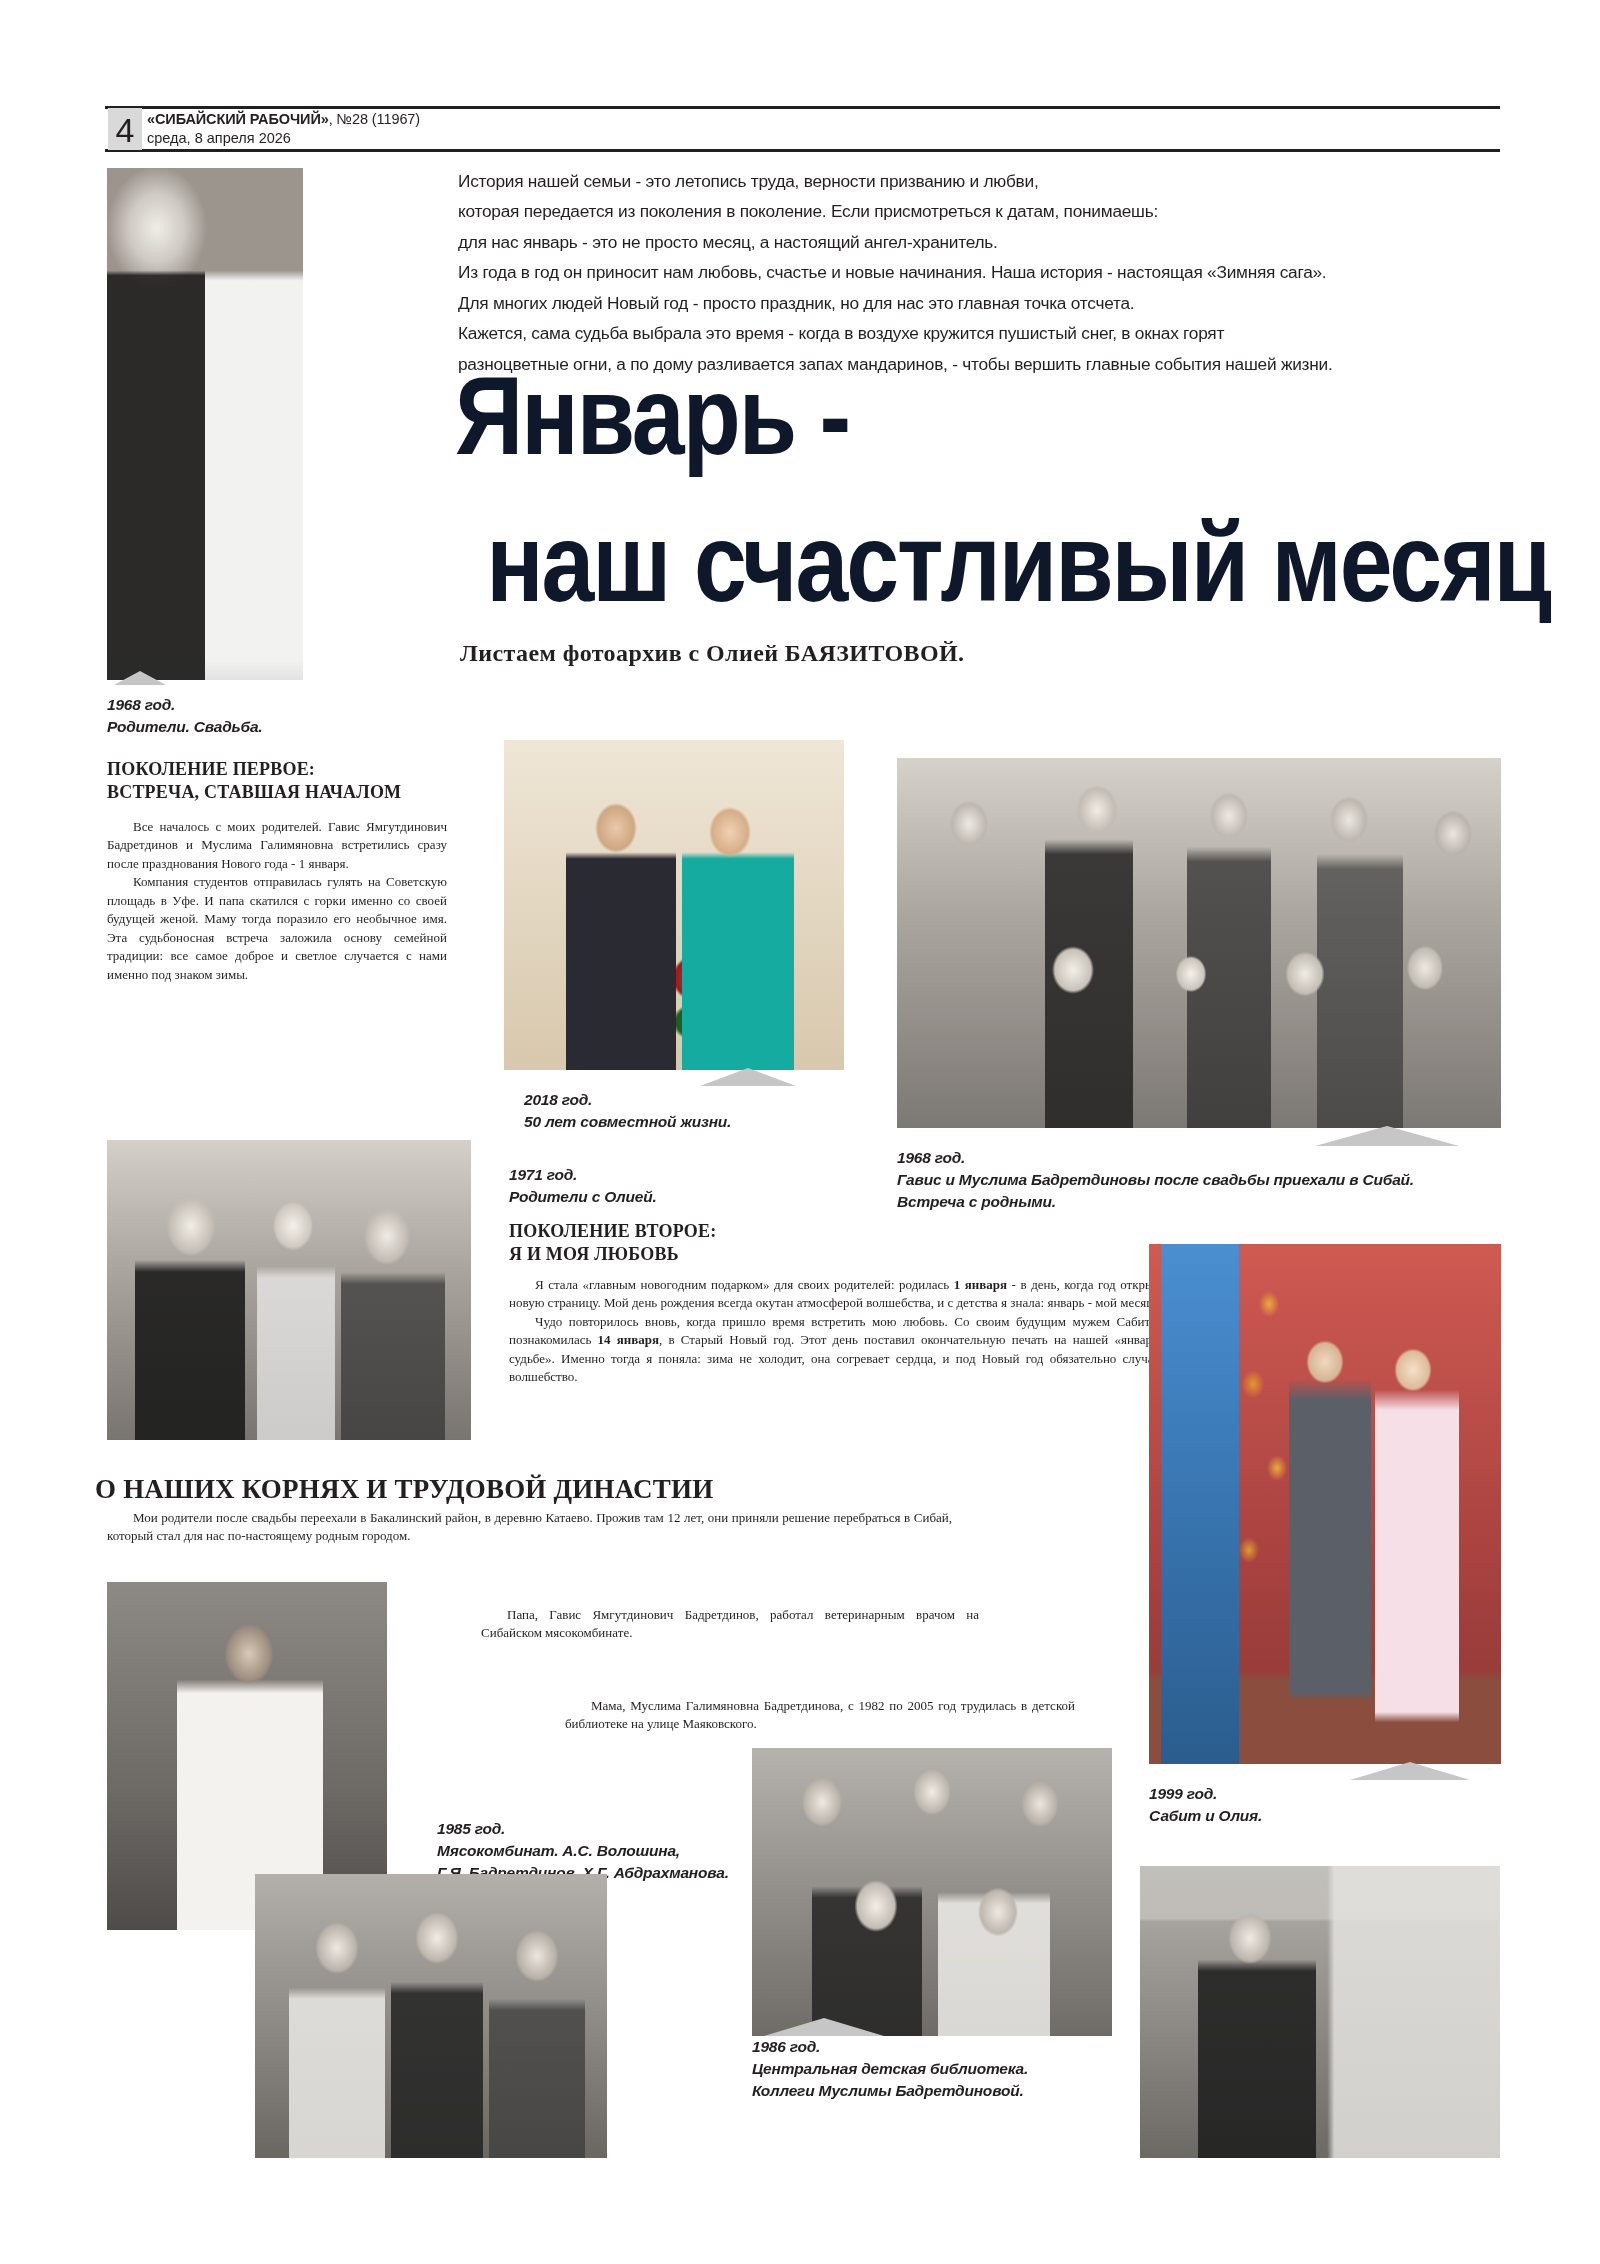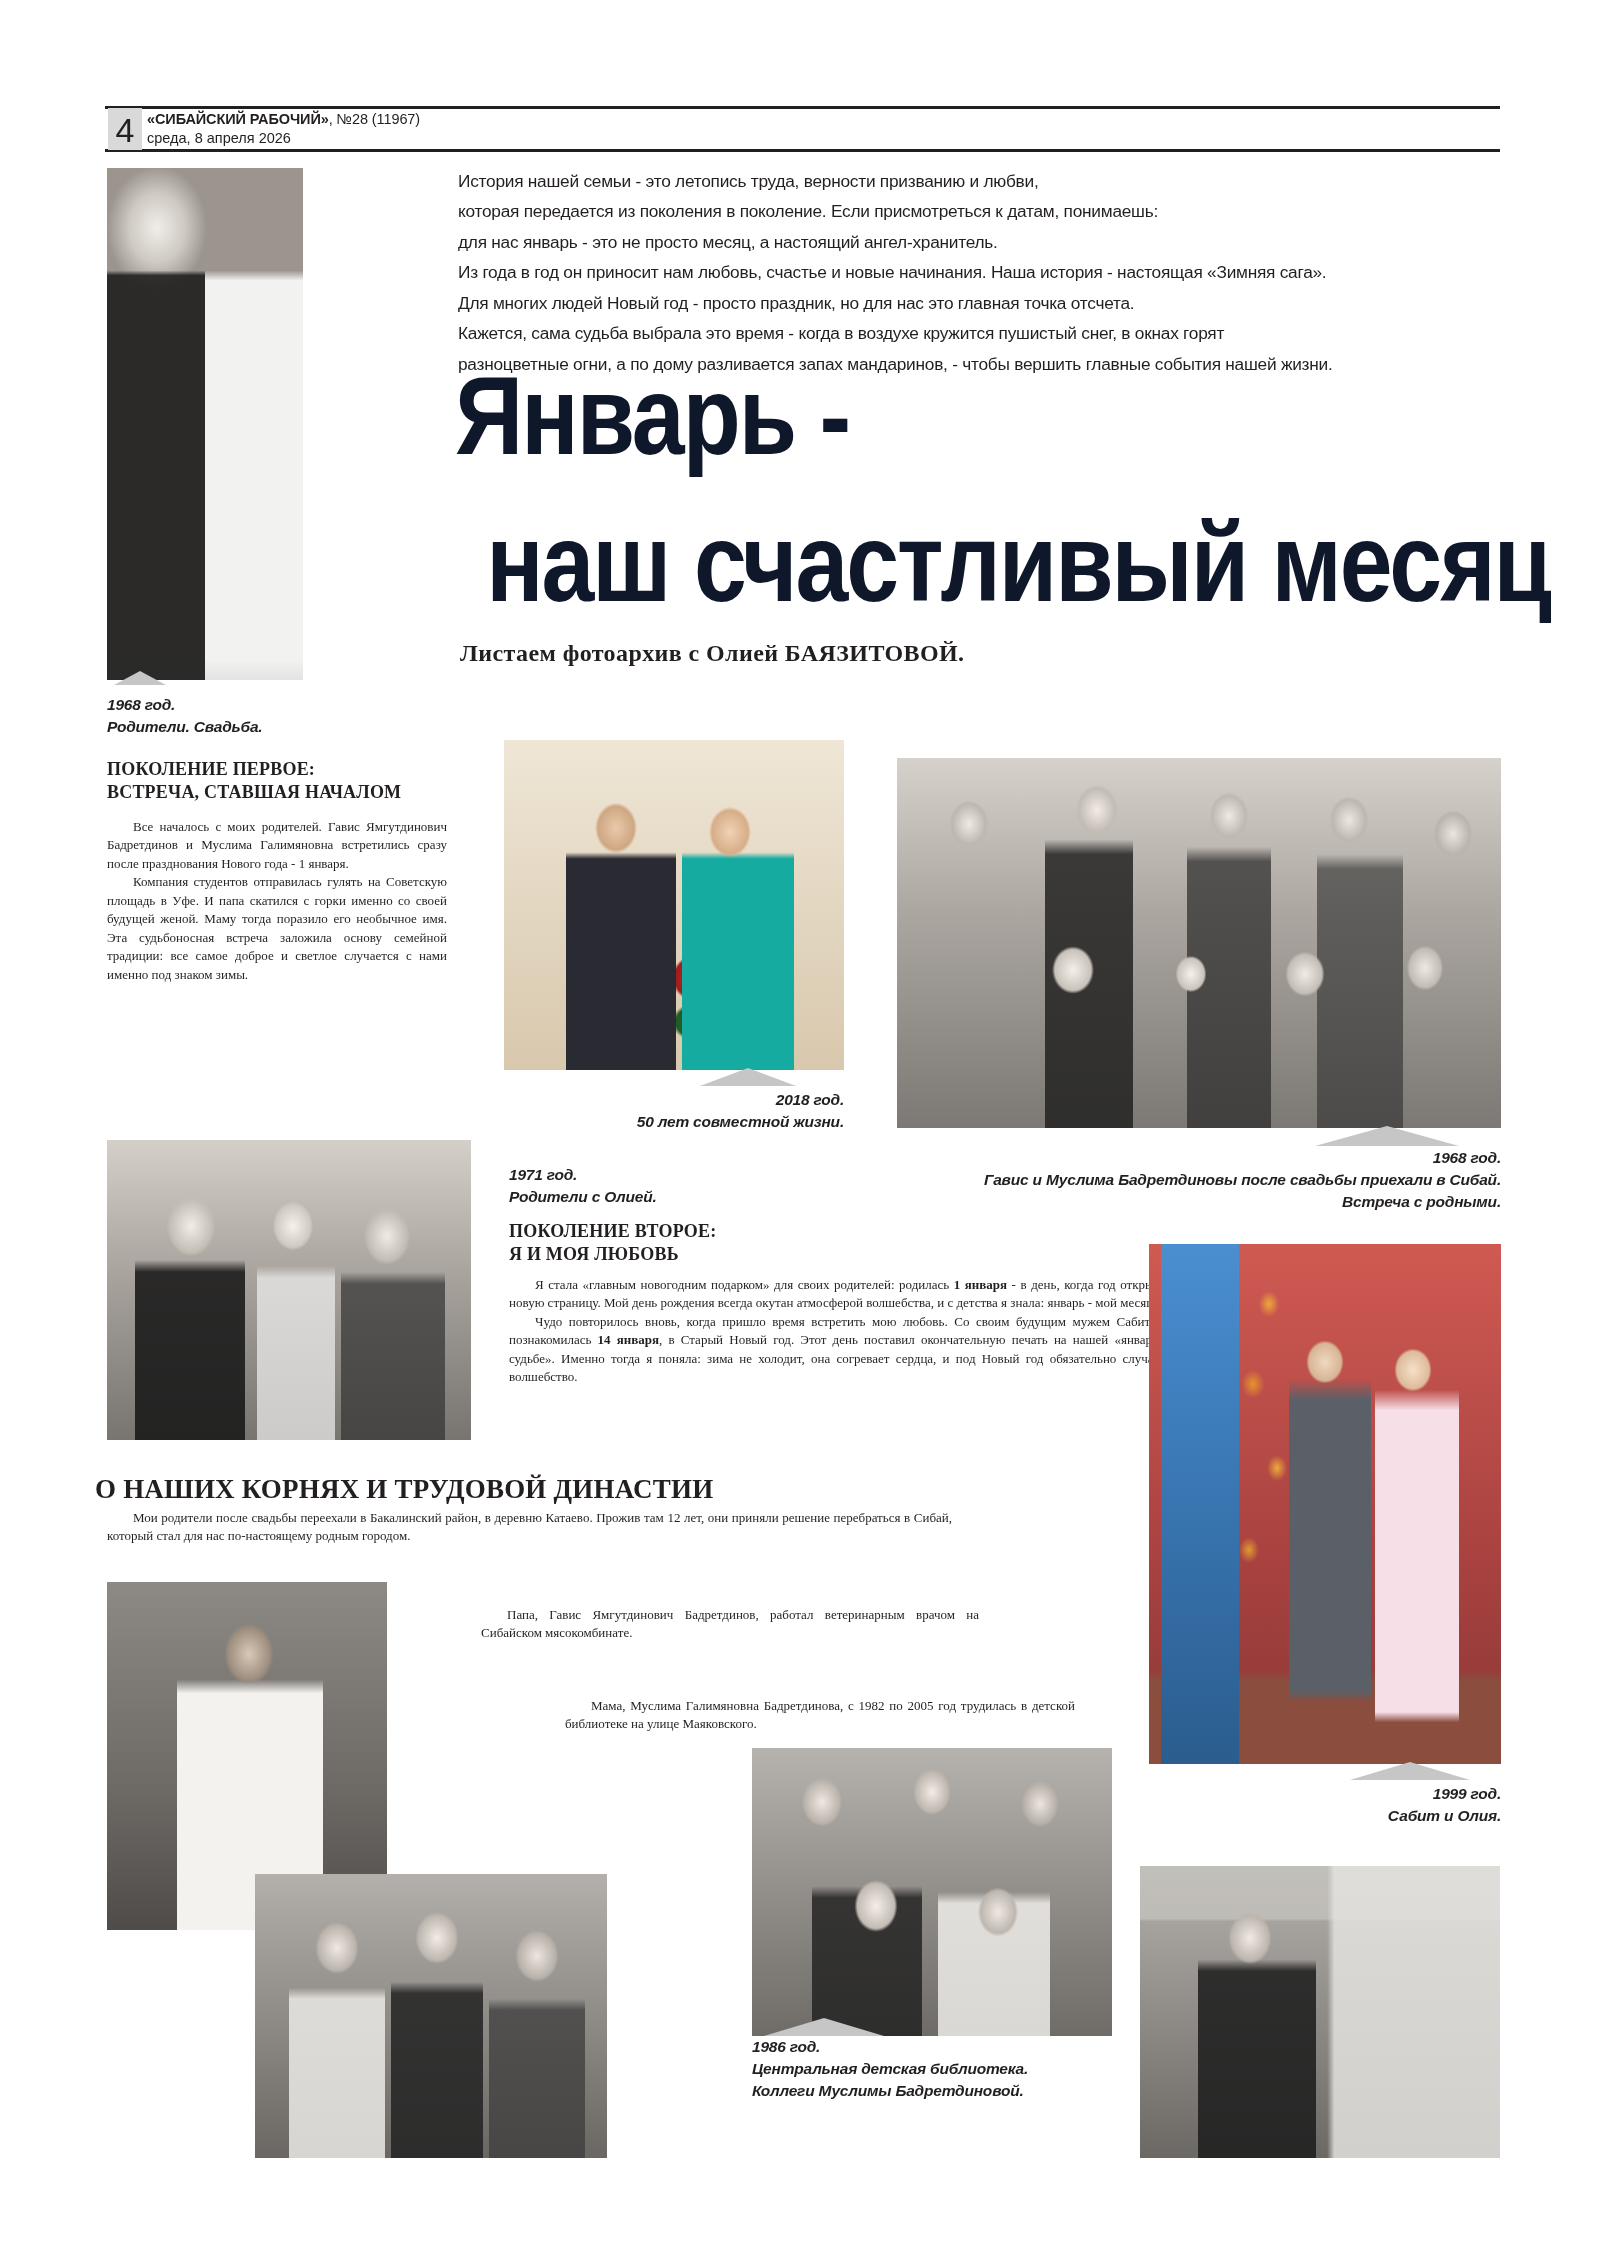--- a/index.html
+++ b/index.html
@@ -160,21 +160,21 @@
     position: absolute;
     font-family: "Liberation Sans", sans-serif;
     font-style: italic;
     font-weight: 700;
     font-size: 15.5px;
     line-height: 1.42;
     color: #231f20;
     letter-spacing: -0.2px;
     white-space: nowrap;
   }
-  .caption.right { text-align: right; }
+  .caption.right { text-align: left; }
 
   
   .h2 {
     position: absolute;
     font-family: "Liberation Serif", serif;
     font-weight: 700;
     font-size: 18px;
     line-height: 1.3;
     color: #231f20;
     letter-spacing: 0.2px;
@@ -356,20 +356,25 @@
 
   <div class="photo" style="left:107px; top:1582px; width:280px; height:348px;
               background: linear-gradient(180deg, #8f8b86 0%, #76726e 40%, #5c5955 100%);">
     <div class="ph-inner" style="background:
            radial-gradient(ellipse 34px 42px at 142px 72px, #d9c9b8 0%, #9c8d7e 62%, rgba(0,0,0,0) 72%),
            linear-gradient(180deg, rgba(0,0,0,0) 0 28%, #f4f2ee 32% 100%) 70px 0/146px 100% no-repeat,
            linear-gradient(180deg, #8d8984 0%, #6d6a66 60%, #4e4b48 100%);">
     </div>
   </div>
   <div class="cap-arrow" style="left:370px; top:1911px; border-left-width:48px; border-right-width:48px; border-bottom-width:18px;"></div>
+  <div class="caption" style="left:437px; top:1818px;">
+    <div>1985 год.</div>
+    <div>Мясокомбинат. А.С. Волошина,</div>
+    <div>Г.Я. Бадретдинов, Х.Г. Абдрахманова.</div>
+  </div>
 
   <div class="photo" style="left:255px; top:1874px; width:352px; height:284px;
               background: linear-gradient(180deg, #a7a39e 0%, #8a8682 45%, #6c6965 100%);">
     <div class="ph-inner" style="background:
            radial-gradient(ellipse 30px 36px at 82px 74px, #efe9e1 0%, #bab4ac 62%, rgba(0,0,0,0) 72%),
            radial-gradient(ellipse 30px 36px at 182px 64px, #f2ece4 0%, #bdb7af 62%, rgba(0,0,0,0) 72%),
            radial-gradient(ellipse 30px 36px at 282px 82px, #ece6de 0%, #b7b1a9 62%, rgba(0,0,0,0) 72%),
            linear-gradient(180deg, rgba(0,0,0,0) 0 40%, rgba(235,233,229,0.85) 44% 100%) 34px 0/96px 100% no-repeat,
            linear-gradient(180deg, rgba(0,0,0,0) 0 38%, rgba(35,35,35,0.86) 42% 100%) 136px 0/92px 100% no-repeat,
            linear-gradient(180deg, rgba(0,0,0,0) 0 44%, rgba(60,60,60,0.75) 48% 100%) 234px 0/96px 100% no-repeat,

